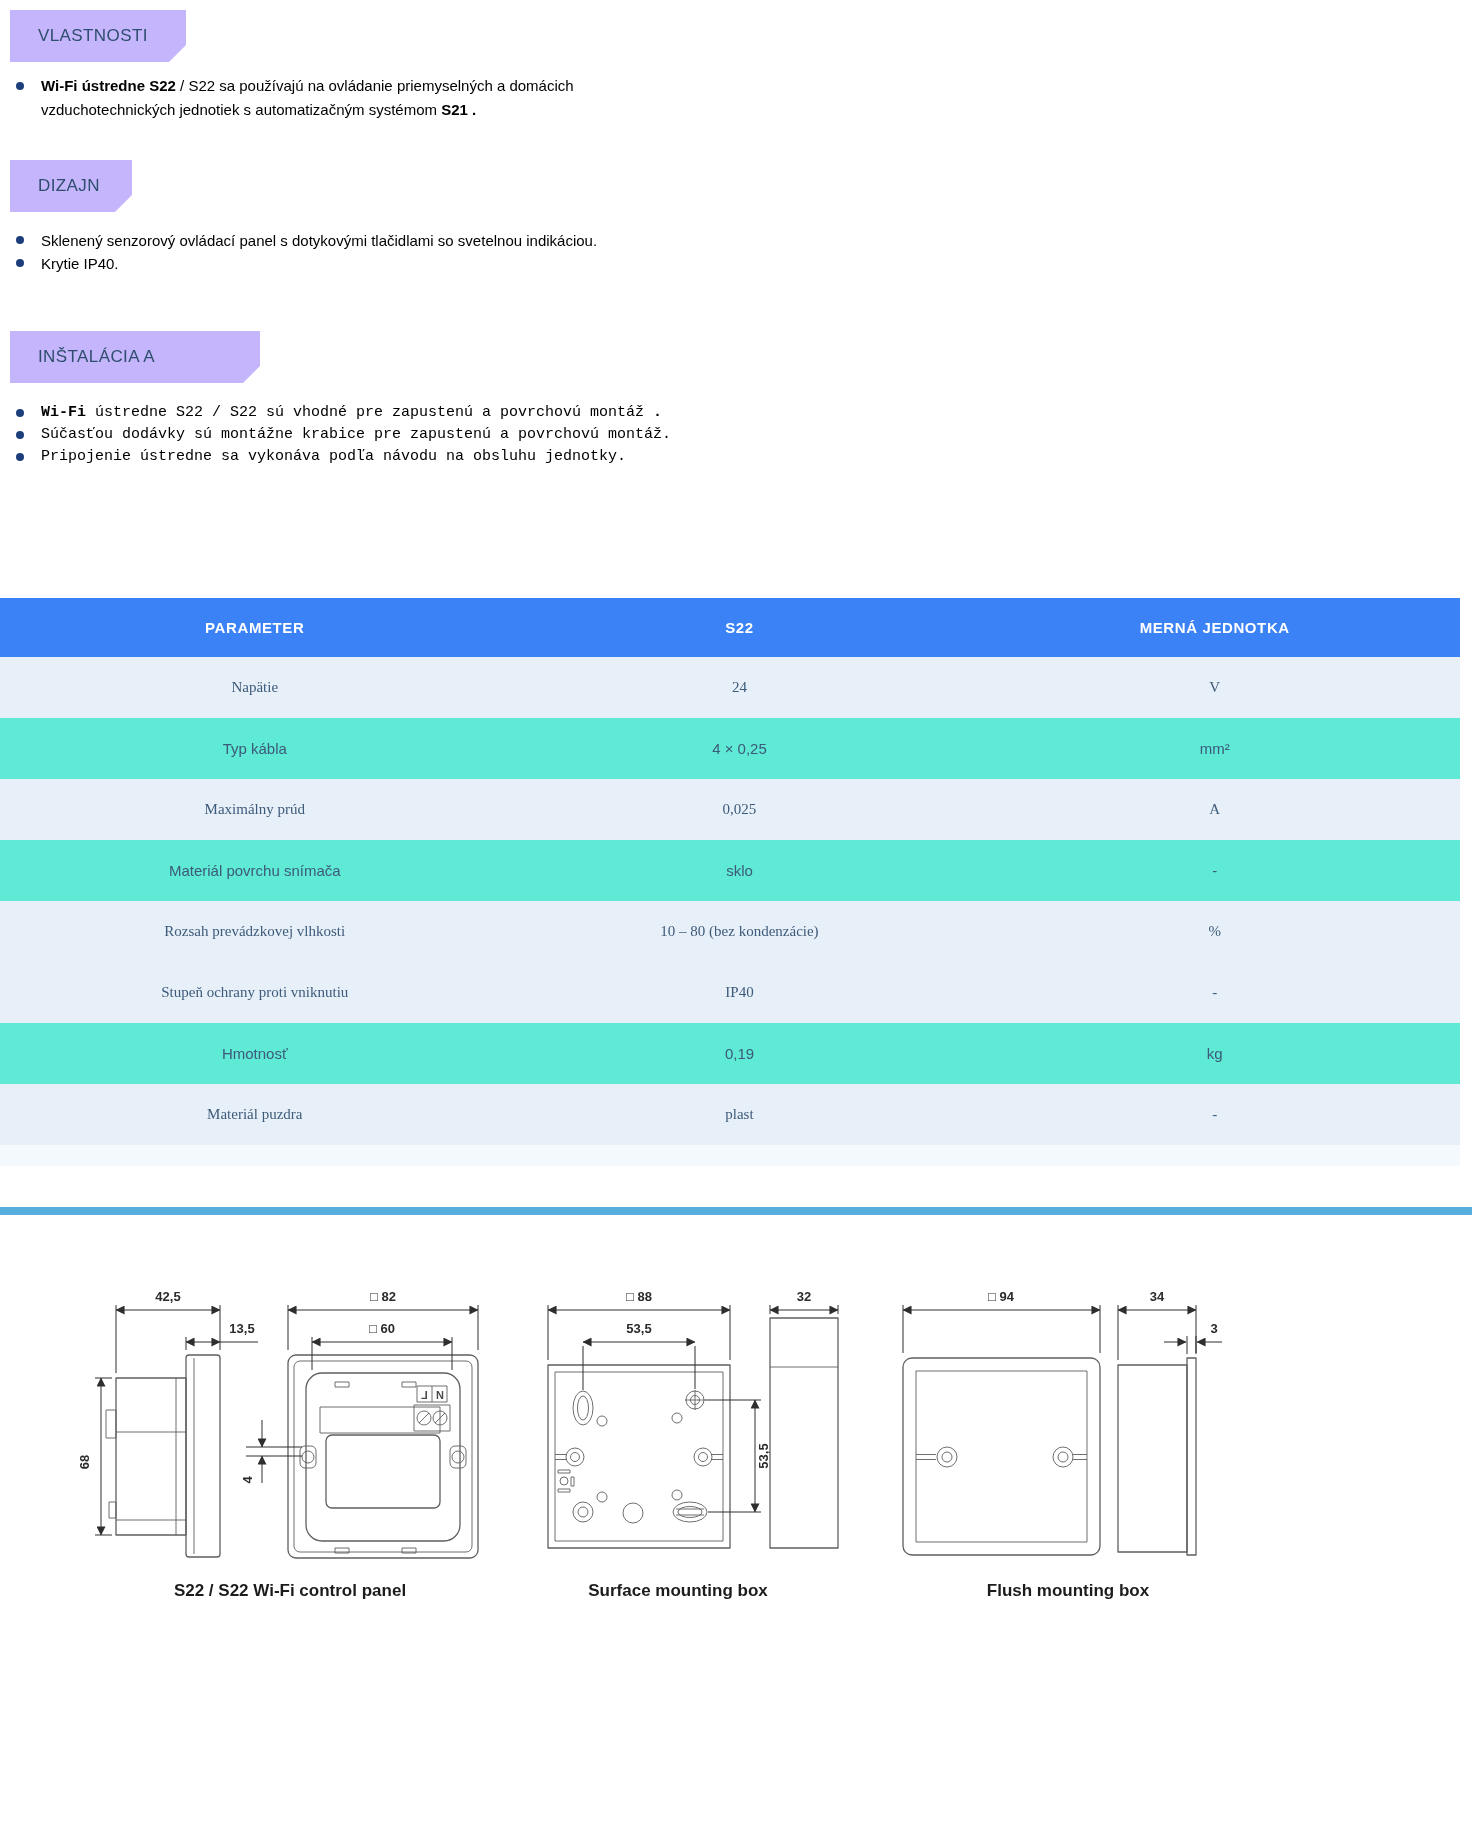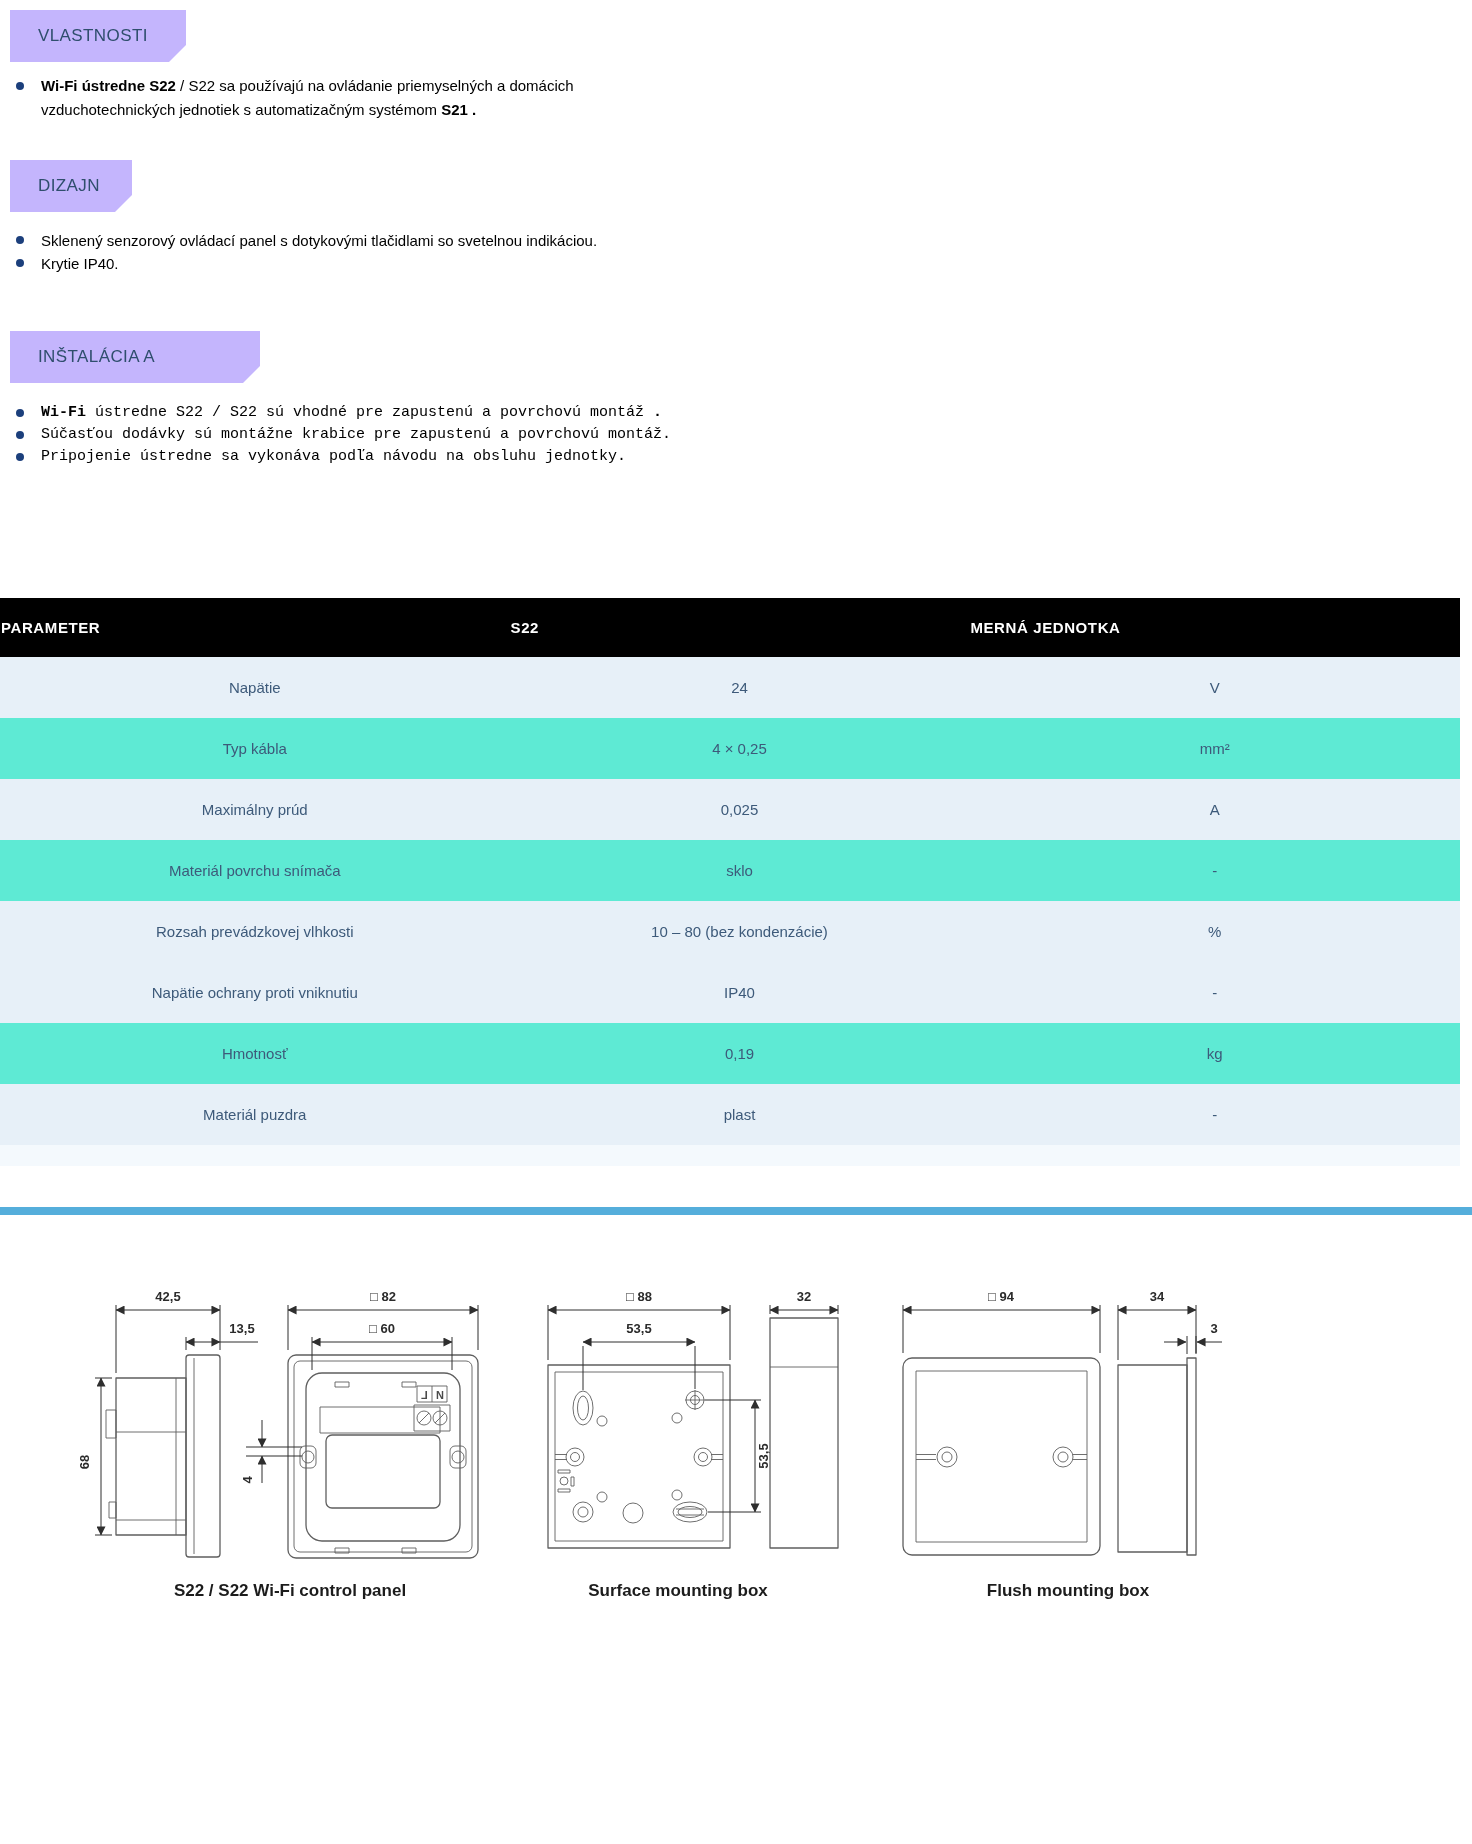--- a/index.html
+++ b/index.html
@@ -27,24 +27,24 @@
   #list-design{left:14px;top:229px;width:1100px;}
   #list-design li{line-height:23px;}
   #list-design .dot{margin-top:7px;}
   #list-install{left:14px;top:402px;width:1100px;font-family:Liberation Mono, monospace;}
   #list-install li{line-height:22px;}
   #list-install .dot{margin-top:7px;}
 
   
   .table-wrap{position:absolute;left:0;top:598px;width:1460px;}
   table.spec{width:100%;border-collapse:collapse;table-layout:fixed;}
-  table.spec th{height:57px;background:#000000;color:#ffffff;font-size:15px;
-                font-weight:700;letter-spacing:.6px;text-align:left;}
+  table.spec th{height:57px;background:#3b82f6;color:#ffffff;font-size:15px;
+                font-weight:700;letter-spacing:.6px;text-align:center;}
   table.spec td{height:59px;text-align:center;font-size:15px;color:#3d5a7a;}
-  table.spec tr.row-odd td{background:#e7f0f8;}
+  table.spec tr.row-odd td{background:#e7f0f8;font-family:Liberation Serif, serif;}
   table.spec tr.row-even td{background:#5eead4;}
   .table-tail{height:21px;background:#f4f9fd;}
   .blue-bar{position:absolute;left:0;top:1207px;width:1472px;height:8px;background:#55aedb;}
 
   
   .drawings{position:absolute;left:0;top:1280px;width:1472px;height:350px;}
   .g{fill:none;stroke:#5f5f5f;stroke-width:1.3;stroke-linejoin:round;}
   .gt{stroke-width:.9;}
   .d{fill:none;stroke:#2e2e2e;stroke-width:1;}
   .dim{font:700 13px "Liberation Sans",sans-serif;fill:#2b2b2b;}
@@ -126,21 +126,21 @@
             <td>Materiál povrchu snímača</td>
             <td>sklo</td>
             <td>-</td>
           </tr>
           <tr class="row-odd">
             <td>Rozsah prevádzkovej vlhkosti</td>
             <td>10 – 80 (bez kondenzácie)</td>
             <td>%</td>
           </tr>
           <tr class="row-odd">
-            <td>Napätie ochrany proti vniknutiu</td>
+            <td>Stupeň ochrany proti vniknutiu</td>
             <td>IP40</td>
             <td>-</td>
           </tr>
           <tr class="row-even">
             <td>Hmotnosť</td>
             <td>0,19</td>
             <td>kg</td>
           </tr>
           <tr class="row-odd">
             <td>Materiál puzdra</td>

